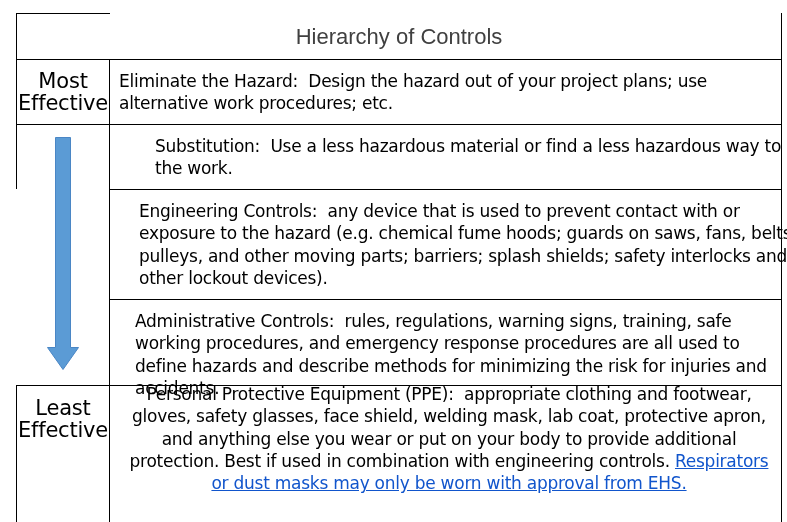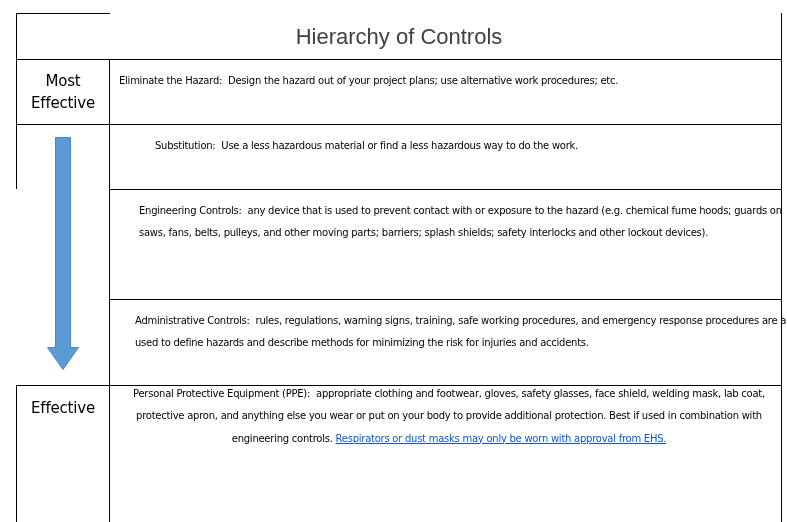--- a/index.html
+++ b/index.html
@@ -3,23 +3,23 @@
   <meta charset="utf-8">
   <style>
     html, body { margin: 0; padding: 0; background: #ffffff; }
     body { width: 787px; height: 522px; position: relative; overflow: hidden;
            font-family: "DejaVu Sans", sans-serif; color: #000; }
     .line { position: absolute; background: #000; }
     .title { position: absolute; left: 16px; top: 14px; width: 766px; height: 46px;
              display: flex; align-items: center; justify-content: center;
              font-family: "Liberation Sans", sans-serif; font-size: 22px; color: #404040; text-align: right; }
     .label { position: absolute; left: 17px; width: 92px; text-align: center;
-             font-size: 15px; line-height: 22px; letter-spacing: -0.2px; }
+             font-size: 21px; line-height: 22px; letter-spacing: -0.2px; }
     .cell { position: absolute; left: 119px; width: 660px;
-            font-size: 10px; line-height: 22.3px; letter-spacing: -0.25px; }
+            font-size: 17px; line-height: 22.3px; letter-spacing: -0.25px; }
     .cell a { color: #1155cc; text-decoration: underline; }
     svg.arrow { position: absolute; left: 0; top: 0; }
   </style>
 </head>
 <body>
 
 <div class="line" style="left:16px;top:13px;width:94px;height:1px;"></div>
 <div class="line" style="left:781px;top:13px;width:1px;height:509px;"></div>
 <div class="line" style="left:16px;top:13px;width:1px;height:176px;"></div>
 <div class="line" style="left:16px;top:385px;width:1px;height:137px;"></div>
@@ -35,20 +35,21 @@
 <div class="label" style="top:70px;">
   <div>Most</div>
   <div>Effective</div>
 </div>
 
 <svg class="arrow" width="110" height="380">
   <polygon points="55.5,137.5 70.5,137.5 70.5,347.5 78.5,347.5 63,369.5 47.5,347.5 55.5,347.5" fill="#5b9bd5" stroke="#4a86c5" stroke-width="1"></polygon>
 </svg>
 
 <div class="label" style="top:397px;">
+  <div>Least</div>
   <div>Effective</div>
 </div>
 
 <div class="cell" style="top:70px;">
   <span>Eliminate the Hazard:</span>&nbsp;&nbsp;<span>Design the hazard out of your project plans; use alternative work procedures; etc.</span>
 </div>
 
 <div class="cell" style="top:135px;margin-left:36px;">
   <span>Substitution:</span>&nbsp;&nbsp;<span>Use a less hazardous material or find a less hazardous way to do the work.</span>
 </div>

